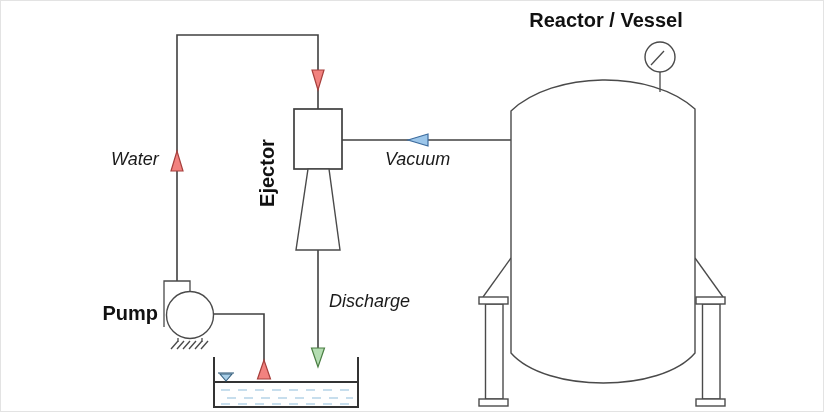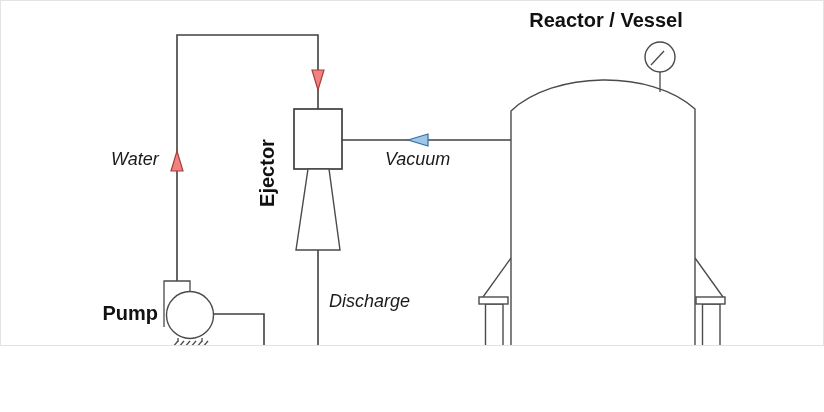--- a/index.html
+++ b/index.html
@@ -1,18 +1,18 @@
 <!DOCTYPE html>
 <html><head>
 <meta charset="utf-8">
 <style>
   html,body{margin:0;padding:0;background:#fff;}
   .stage{
     position:relative;
-    width:824px;height:346px;
+    width:824px;height:412px;
     background:#ffffff;
     border:1px solid #e3e3e3;
     box-sizing:border-box;
     font-family:"Liberation Sans", sans-serif;
     overflow:hidden;
   }
   svg{display:block;}
   .pipe{stroke:#404040;stroke-width:1.6;fill:none;}
   .thin{stroke:#4a4a4a;stroke-width:1.3;fill:none;}
   .equip{stroke:#3f3f3f;stroke-width:1.7;fill:#ffffff;}

